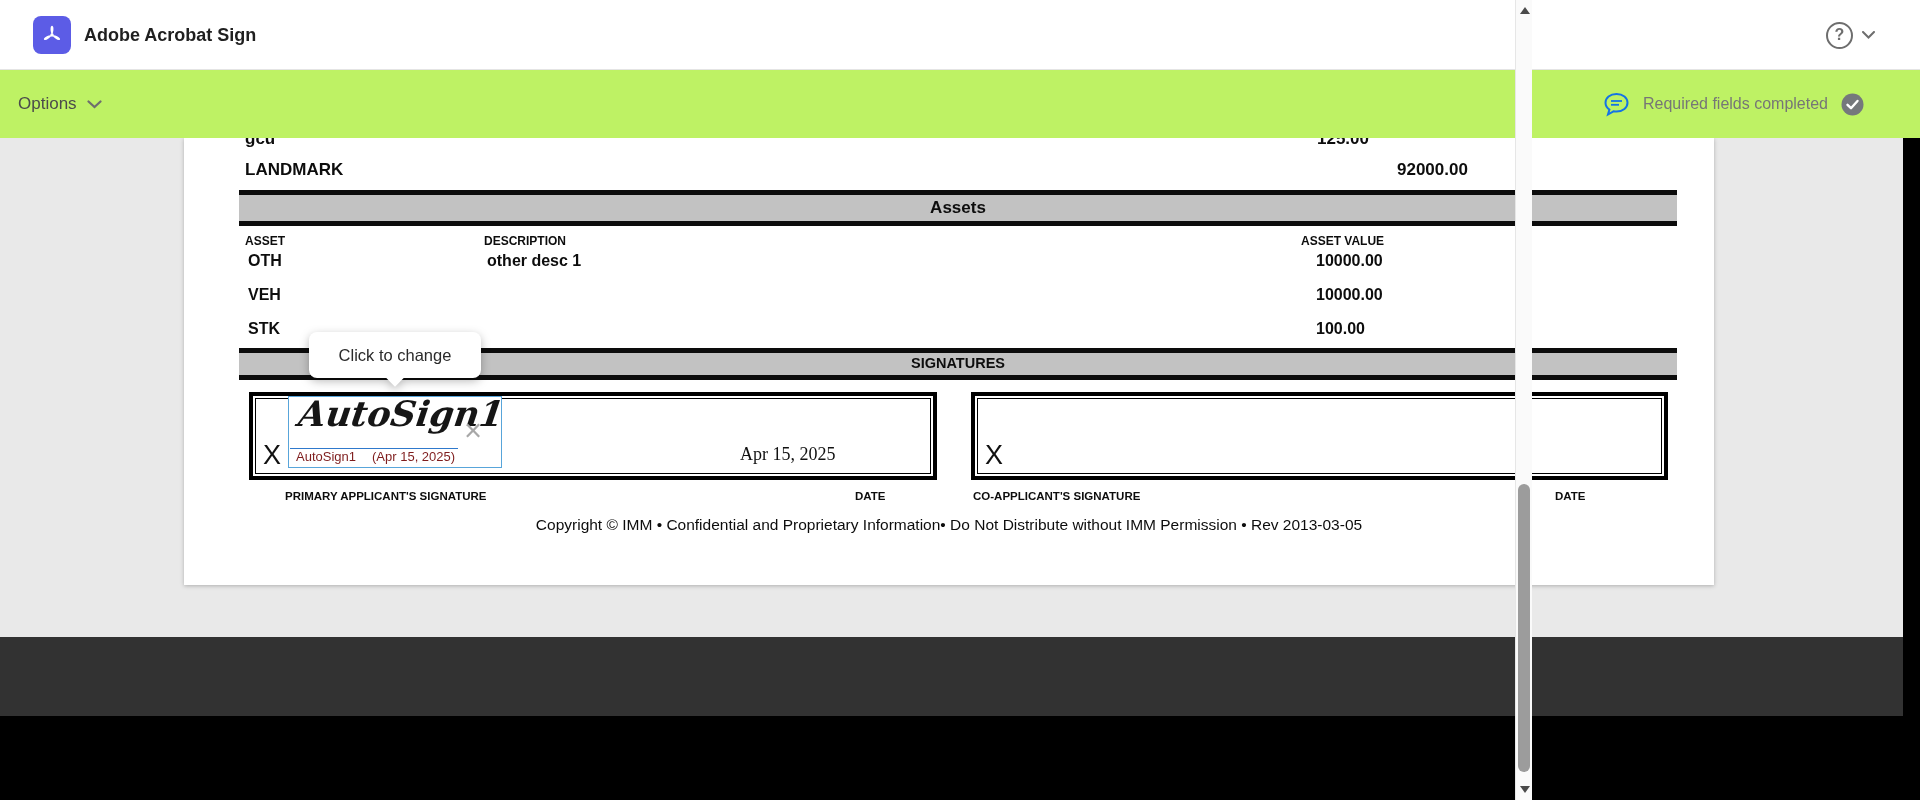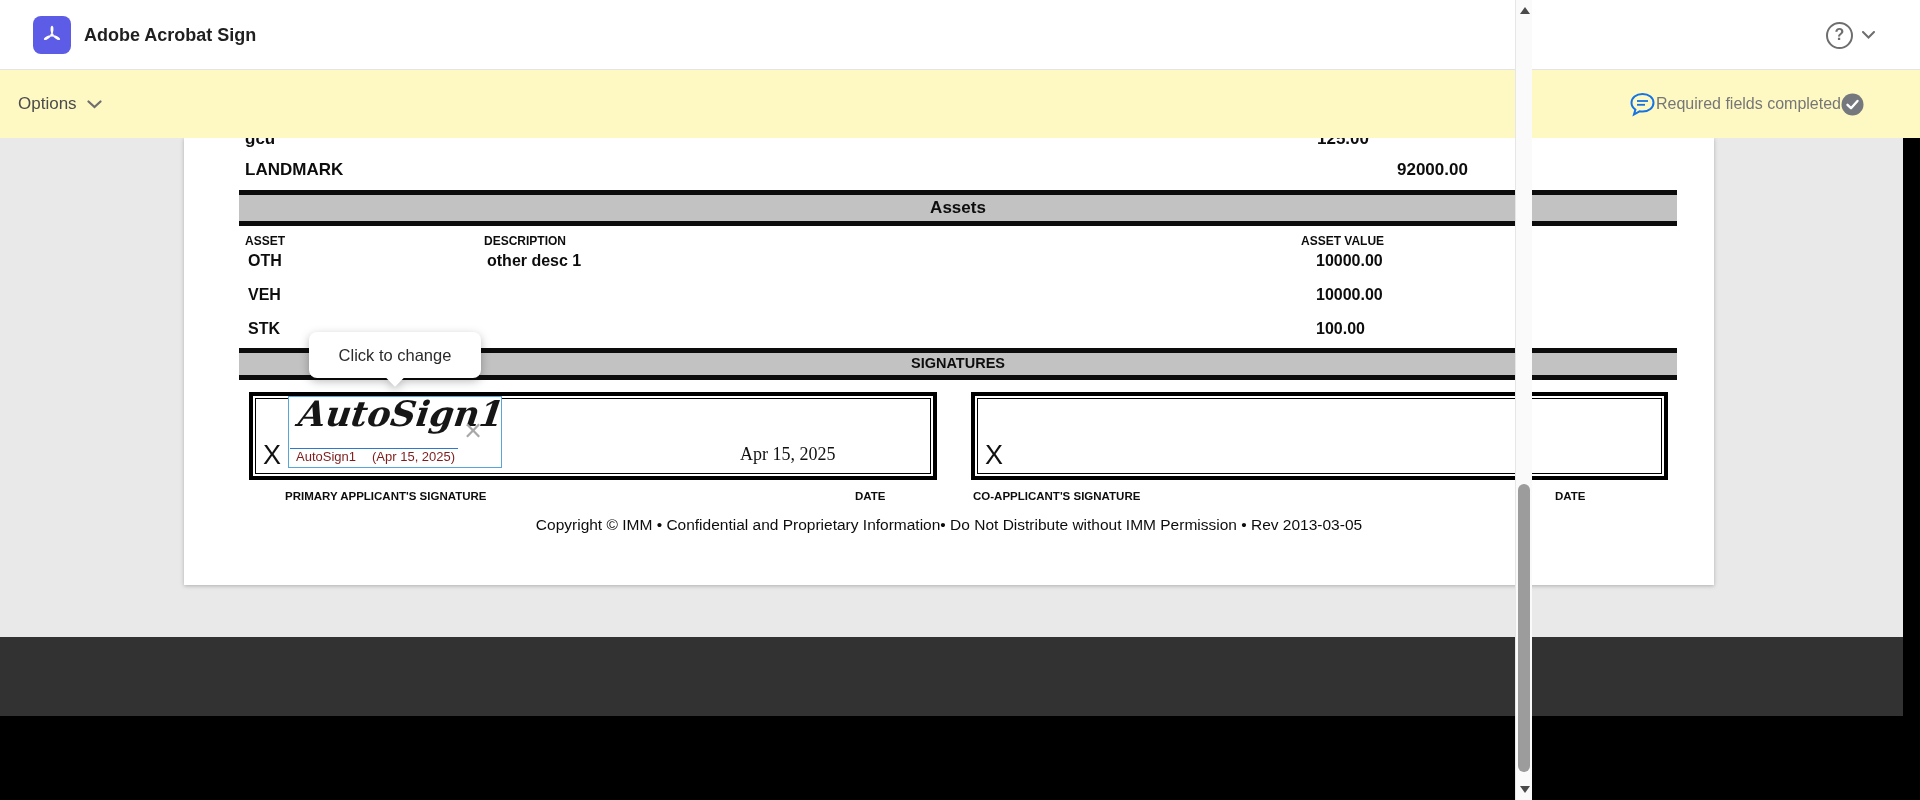--- a/index.html
+++ b/index.html
@@ -7,24 +7,24 @@
   #app { position:relative; width:1532px; height:800px; font-family:"Liberation Sans", sans-serif; background:#e9e9e9; }
 
   
   .topbar { position:absolute; left:0; top:0; width:1920px; height:70px; background:#ffffff; border-bottom:1px solid #e4e4e4; z-index:6; }
   .logo { position:absolute; left:33px; top:16px; width:38px; height:38px; background:#5c5ce6; border-radius:8px; display:flex; align-items:center; justify-content:center; }
   .app-title { position:absolute; left:84px; top:0; height:70px; line-height:70px; font-size:18px; font-weight:bold; color:#1f1f1f; }
   .help-group { position:absolute; right:45px; top:0; height:70px; display:flex; align-items:center; gap:9px; }
   .help-circle { width:27px; height:27px; border:2.4px solid #6e6e6e; border-radius:50%; color:#6e6e6e; font-weight:bold; font-size:16px; display:flex; align-items:center; justify-content:center; }
 
   
-  .optionsbar { position:absolute; left:0; top:70px; width:1920px; height:68px; background:#fef9c3; z-index:5; }
+  .optionsbar { position:absolute; left:0; top:70px; width:1920px; height:68px; background:#bef264; z-index:5; }
   .options-btn { position:absolute; left:18px; top:0; height:68px; display:flex; align-items:center; gap:10px; font-size:17px; color:#4b4b4b; cursor:pointer; }
   .doc-title { position:absolute; left:0; top:0; width:1575px; height:68px; line-height:68px; text-align:center; font-size:20px; color:#4a4a4a; }
-  .status-group { position:absolute; right:56px; top:0; height:68px; display:flex; align-items:center; }
+  .status-group { position:absolute; right:56px; top:0; height:68px; display:flex; align-items:center; gap:13px; }
   .status-text { font-size:16px; color:#767676; }
 
   
   .scrollbar { position:absolute; right:0; top:0; width:17px; height:800px; background:#fafafa; border-left:1px solid #e6e6e6; z-index:20; }
   .sb-arrow-up { position:absolute; left:4px; top:7px; width:0; height:0; border-left:5px solid transparent; border-right:5px solid transparent; border-bottom:7px solid #4a4a4a; }
   .sb-arrow-down { position:absolute; left:4px; bottom:7px; width:0; height:0; border-left:5px solid transparent; border-right:5px solid transparent; border-top:7px solid #4a4a4a; }
   .sb-thumb { position:absolute; left:2px; top:484px; width:12px; height:288px; background:#9c9c9c; border-radius:6px; }
 
   
   .viewport { position:absolute; left:0; top:138px; width:1903px; height:499px; background:#e9e9e9; }

